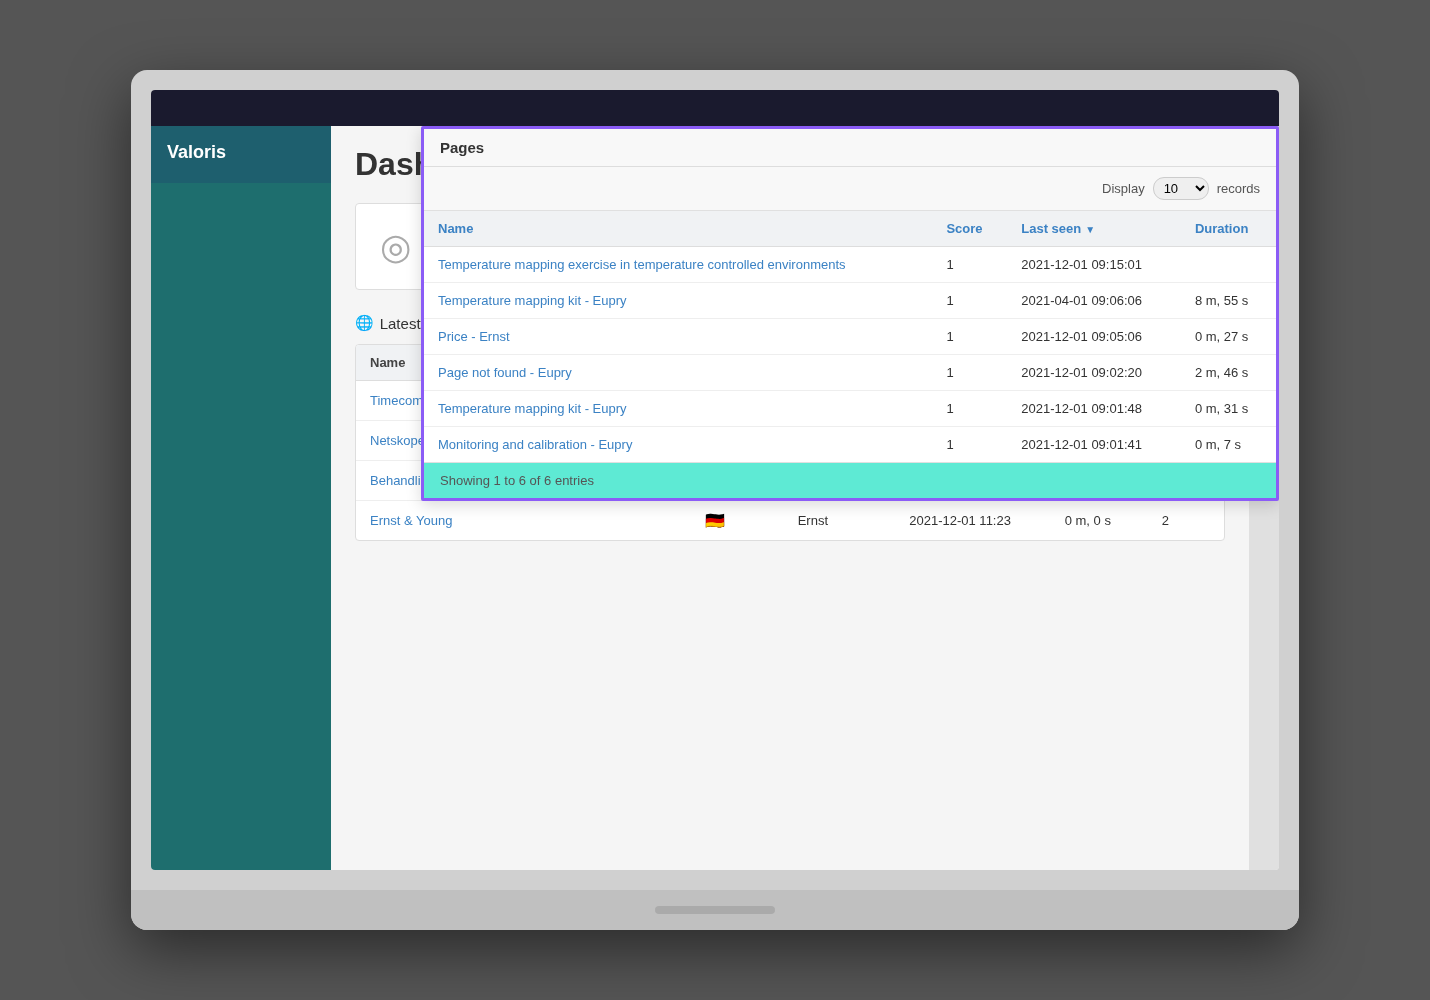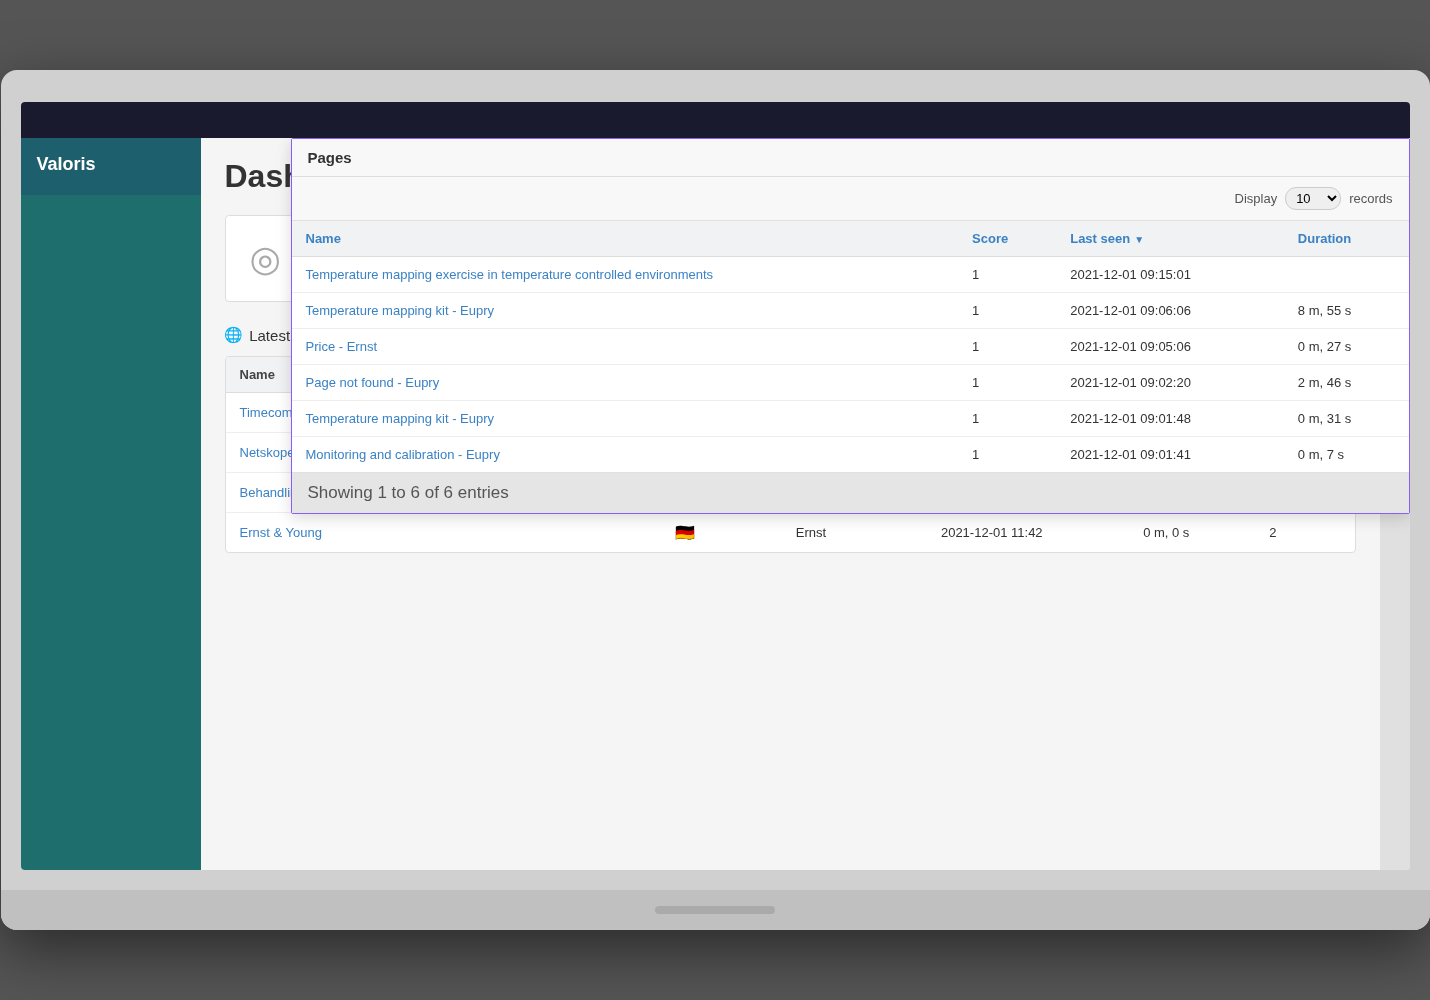--- a/index.html
+++ b/index.html
@@ -11,25 +11,25 @@
       align-items: center;
       justify-content: center;
       min-height: 100vh;
       width: 1430px;
       height: 1000px;
       overflow: hidden;
     }
 
     
     .laptop-frame {
-      width: 1429px;
+      width: 1168px;
       height: 860px;
       background: #d0d0d0;
       border-radius: 16px;
-      padding: 32px 20px 60px 20px;
+      padding: 20px 20px 60px 20px;
       position: relative;
       box-shadow: 0 20px 60px rgba(0,0,0,0.5);
     }
     .laptop-screen {
       width: 100%;
       height: 100%;
       background: #f0f0f0;
       border-radius: 4px;
       overflow: hidden;
       position: relative;
@@ -190,21 +190,21 @@
       flex-shrink: 0;
     }
 
     
     .pages-popup {
       position: absolute;
       top: 0;
       left: 270px;
       right: 0;
       background: white;
-      border: 1px solid #8b5cf6;
+      border: 3px solid #8b5cf6;
       border-radius: 2px;
       box-shadow: 0 4px 16px rgba(0,0,0,0.15);
       z-index: 100;
     }
 
     .pages-popup-header {
       background: #f8f8f8;
       border-bottom: 1px solid #ddd;
       padding: 10px 16px;
       font-size: 15px;
@@ -264,23 +264,23 @@
       color: #333;
       margin-left: 8px;
     }
     .pages-table tbody td a {
       color: #3b82c4;
       text-decoration: none;
     }
 
     .pages-popup-footer {
       padding: 10px 16px;
-      background: #e5e5e5;
+      background: #5eead4;
       border-top: 1px solid #e0e0e0;
-      font-size: 17px;
+      font-size: 13px;
       color: #555;
     }
 
     .sort-arrow {
       display: inline-block;
       margin-left: 4px;
       font-size: 10px;
     }
   </style>
 </head>
@@ -348,21 +348,21 @@
     <td><span class="flag">🇩🇰</span></td>
     <td>Ringkøbing</td>
     <td>2021-12-01 11:55</td>
     <td>0 m, 16 s</td>
     <td>1</td>
   </tr>
                 <tr>
     <td><a href="#">Ernst &amp; Young</a></td>
     <td><span class="flag">🇩🇪</span></td>
     <td>Ernst</td>
-    <td>2021-12-01 11:42</td>
+    <td>2021-12-01 11:23</td>
     <td>0 m, 0 s</td>
     <td>2</td>
   </tr>
               </tbody>
           </table>
         </div>
       </div>
 
       <div class="right-panel"></div>
 
@@ -386,21 +386,21 @@
           <tbody id="pages-tbody">
           <tr>
     <td><a href="#">Temperature mapping exercise in temperature controlled environments</a></td>
     <td>1</td>
     <td>2021-12-01 09:15:01</td>
     <td></td>
   </tr>
               <tr>
     <td><a href="#">Temperature mapping kit - Eupry</a></td>
     <td>1</td>
-    <td>2021-12-01 09:06:06</td>
+    <td>2021-04-01 09:06:06</td>
     <td>8 m, 55 s</td>
   </tr>
               <tr>
     <td><a href="#">Price - Ernst</a></td>
     <td>1</td>
     <td>2021-12-01 09:05:06</td>
     <td>0 m, 27 s</td>
   </tr>
               <tr>
     <td><a href="#">Page not found - Eupry</a></td>

